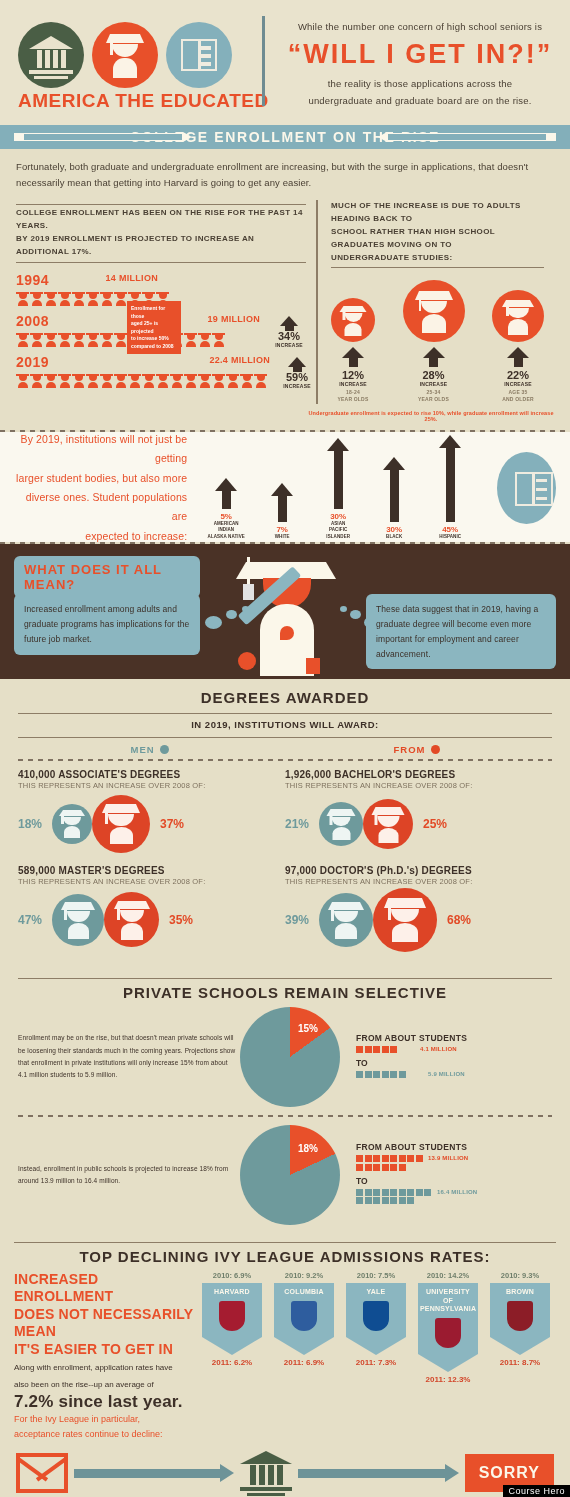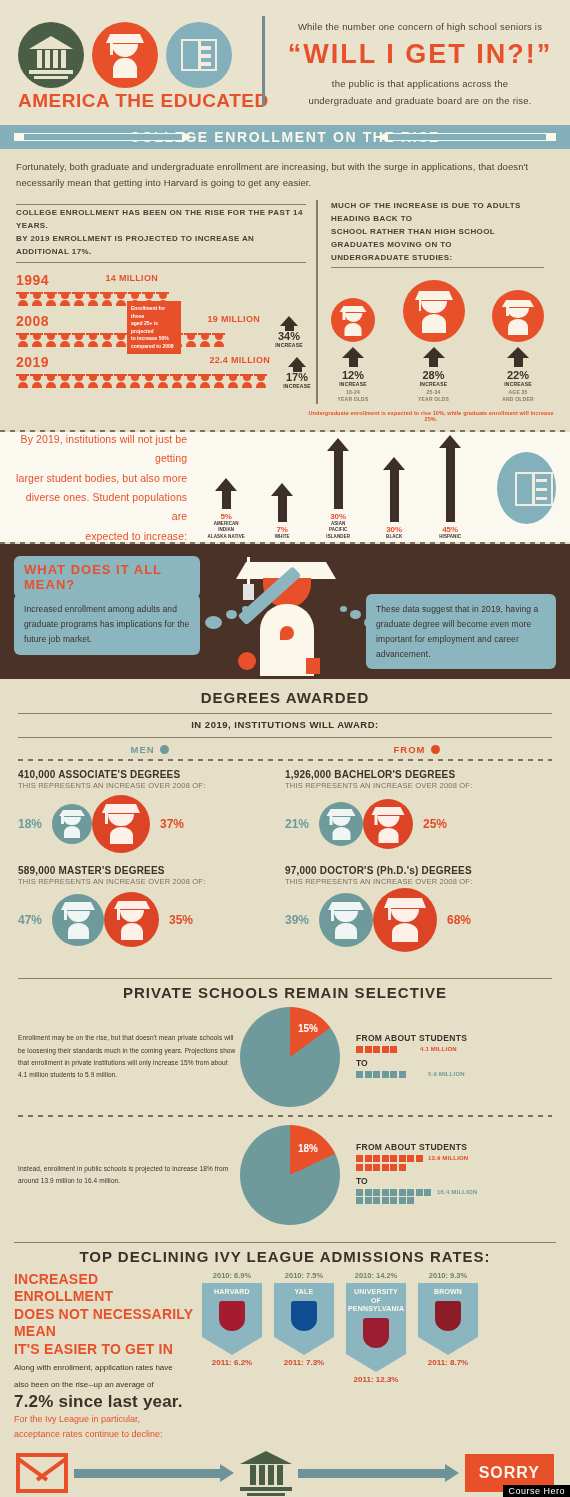--- a/index.html
+++ b/index.html
@@ -210,21 +210,21 @@
             <div class="ln" style="top:13px"></div>
             <div class="ln" style="top:21px"></div>
         </div>
       </div>
     </div>
     <div class="site-title cond">AMERICA THE EDUCATED</div>
     <div class="vrule"></div>
     <div class="hd-right">
       <p class="cond">While the number one concern of high school seniors is</p>
       <div class="hd-big cond">“WILL I GET IN?!”</div>
-      <p class="cond">the public is that applications across the</p>
+      <p class="cond">the reality is those applications across the</p>
       <p class="cond">undergraduate and graduate board are on the rise.</p>
     </div>
   </div>
 
   <div class="banner">
     <div class="pencil left">
       <div class="pc-end"></div>
         <div class="pc-body"></div>
         <div class="pc-tip r"></div>
     </div>
@@ -489,21 +489,21 @@
               </div>
               <div class="pp">
                 <div class="c"></div>
                 <div class="h"></div>
                 <div class="b"></div>
               </div>
             </div>
           <div class="arrowStat" style="right:-8px;bottom:-1px">
             <div class="upArrow"></div>
               <div class="upStem"></div>
-            <div class="statN cond">17%</div>
+            <div class="statN cond">59%</div>
             <div class="statS cond">INCREASE</div>
           </div>
         </div>
       </div>
 
       <div class="colB">
         <div class="subhead cond">MUCH OF THE INCREASE IS DUE TO ADULTS HEADING BACK TO</div>
         <div class="subhead cond">SCHOOL RATHER THAN HIGH SCHOOL GRADUATES MOVING ON TO</div>
         <div class="subhead cond">UNDERGRADUATE STUDIES:</div>
         <div class="hr-b"></div>
@@ -893,20 +893,29 @@
           <div class="school">
             <div class="yr1 cond">2010: 6.9%</div>
             <div class="banner2">
               <div class="schName cond">HARVARD</div>
               <div class="crest" style="background:#a51c30;border-radius:3px 3px 50% 50%/3px 3px 40% 40%;"></div>
             </div>
             <div class="arrDown"></div>
             <div class="yr2 cond">2011: 6.2%</div>
           </div>
           <div class="school">
+            <div class="yr1 cond">2010: 9.2%</div>
+            <div class="banner2">
+              <div class="schName cond">COLUMBIA</div>
+              <div class="crest" style="background:#2e5d9e;border-radius:3px 3px 50% 50%/3px 3px 40% 40%;"></div>
+            </div>
+            <div class="arrDown"></div>
+            <div class="yr2 cond">2011: 6.9%</div>
+          </div>
+          <div class="school">
             <div class="yr1 cond">2010: 7.5%</div>
             <div class="banner2">
               <div class="schName cond">YALE</div>
               <div class="crest" style="background:#0f4d92;border-radius:3px 3px 50% 50%/3px 3px 40% 40%;"></div>
             </div>
             <div class="arrDown"></div>
             <div class="yr2 cond">2011: 7.3%</div>
           </div>
           <div class="school">
             <div class="yr1 cond">2010: 14.2%</div>

